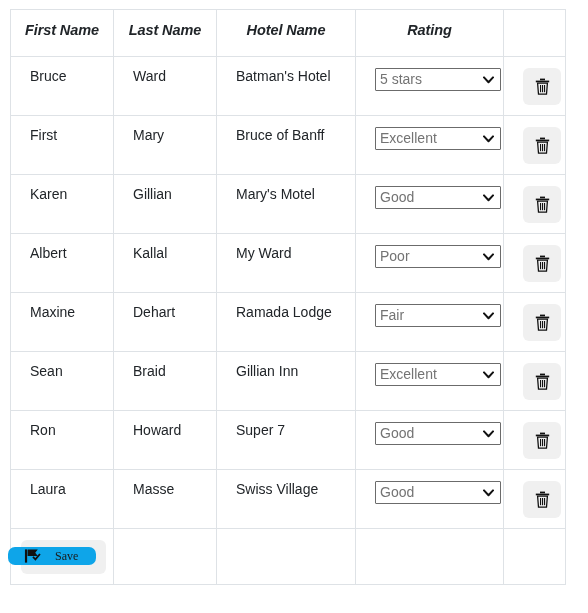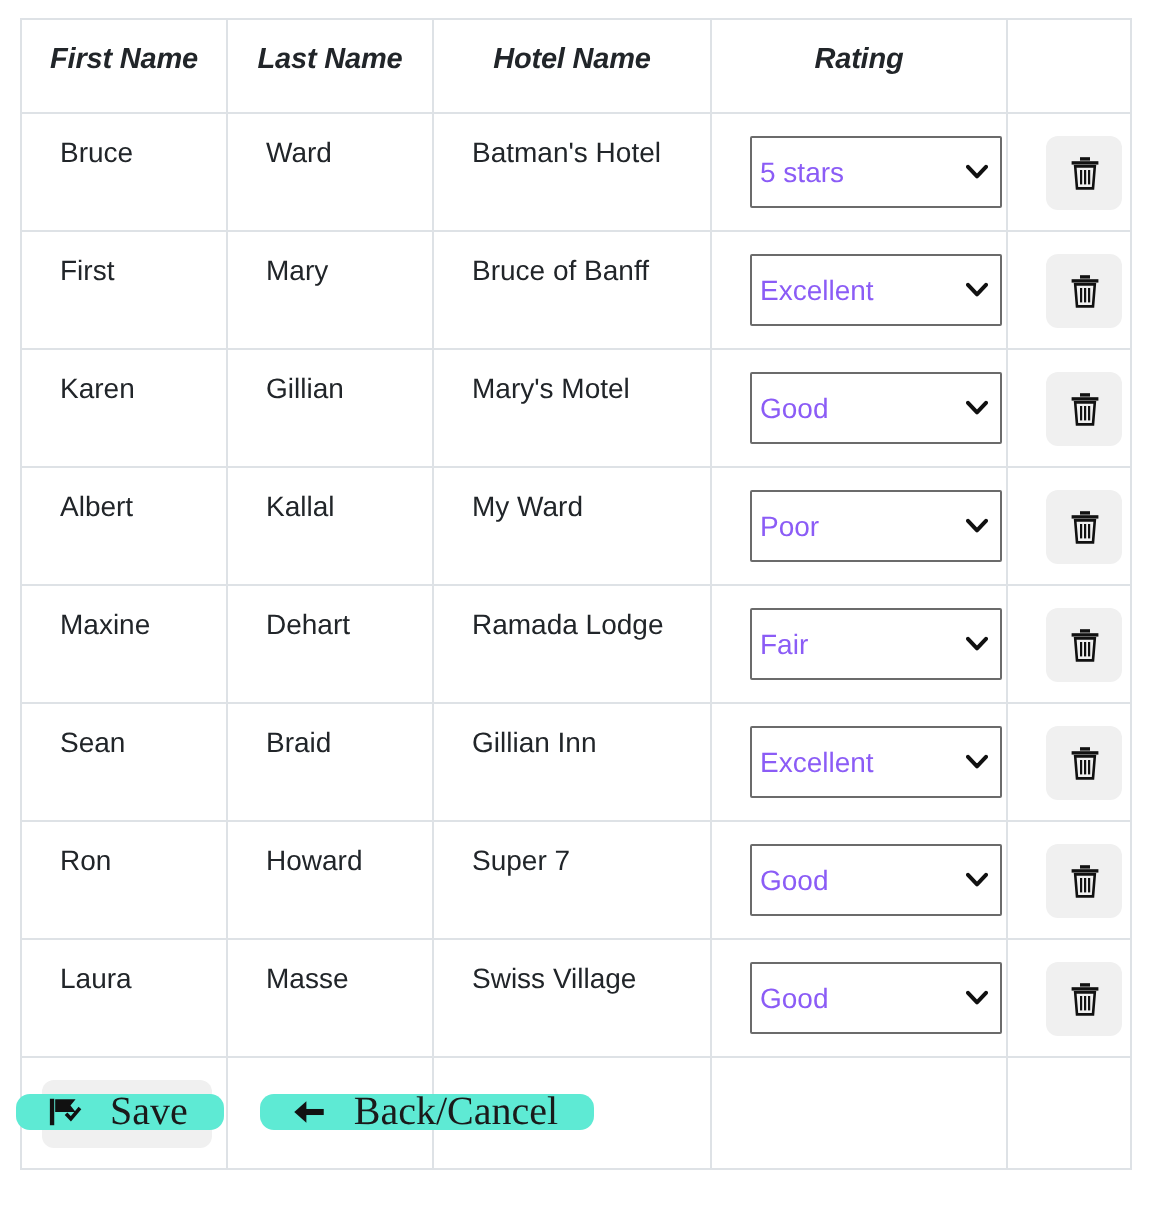--- a/index.html
+++ b/index.html
@@ -70,26 +70,26 @@
     padding: 6px 0 8px 0;
     text-align: center;
   }
 
   
   select.rating-select {
     -webkit-appearance: none;
     -moz-appearance: none;
     appearance: none;
     width: 126px;
-    height: 36px;
+    height: 23px;
     line-height: 21px;
     box-sizing: border-box;
     font-family: "Liberation Sans", sans-serif;
     font-size: 14px;
-    color: #8b5cf6;
+    color: #737373;
     background-color: #ffffff;
     border: 1px solid #6b6b6b;
     border-radius: 1px;
     padding: 0 20px 0 4px;
     outline: none;
   }
   .select-shell {
     position: relative;
     display: inline-block;
     line-height: 0;
@@ -139,27 +139,27 @@
     left: 8px;
     top: 547px;
     display: flex;
     gap: 18px;
     align-items: flex-start;
   }
   .btn-foot {
     display: inline-flex;
     align-items: center;
     gap: 14px;
-    background: #5eead4;
+    background: #0ea5e9;
     border: none;
     border-radius: 7px;
     padding: 9px 18px 9px 16px;
     cursor: pointer;
     font-family: "Liberation Serif", serif;
-    font-size: 20px;
+    font-size: 12px;
     color: #1a1a1a;
     height: 18px;
   }
   .btn-foot .lbl { line-height: 18px; }
 
   .icon { display: inline-block; line-height: 0; }
 </style>
 </head>
 <body>
 
@@ -357,24 +357,15 @@
       <span class="icon">
         <svg width="17" height="16" viewBox="0 0 18 16" aria-hidden="true">
           <rect x="1" y="1" width="2.3" height="14" fill="#111111"></rect>
           <path d="M3.8 1.2 H14.6 L11.9 4.6 L14.6 8.0 H3.8 Z" fill="#111111"></path>
           <path d="M10.2 9.6 L12.1 11.6 L16.3 6.6" fill="none" stroke="#111111" stroke-width="1.9" stroke-linecap="square"></path>
         </svg>
       </span>
       <span class="lbl">Save</span>
     </button>
 
-    <button class="btn-foot">
-      <span class="icon">
-        <svg width="17" height="14" viewBox="0 0 18 14" aria-hidden="true">
-          <path d="M7.6 1.3 L1.2 7 L7.6 12.7 Z" fill="#111111"></path>
-          <rect x="6.6" y="5.4" width="10.2" height="3.2" fill="#111111"></rect>
-        </svg>
-      </span>
-      <span class="lbl">Back/Cancel</span>
-    </button>
   </div>
 
 </div>
 
 </body></html>

